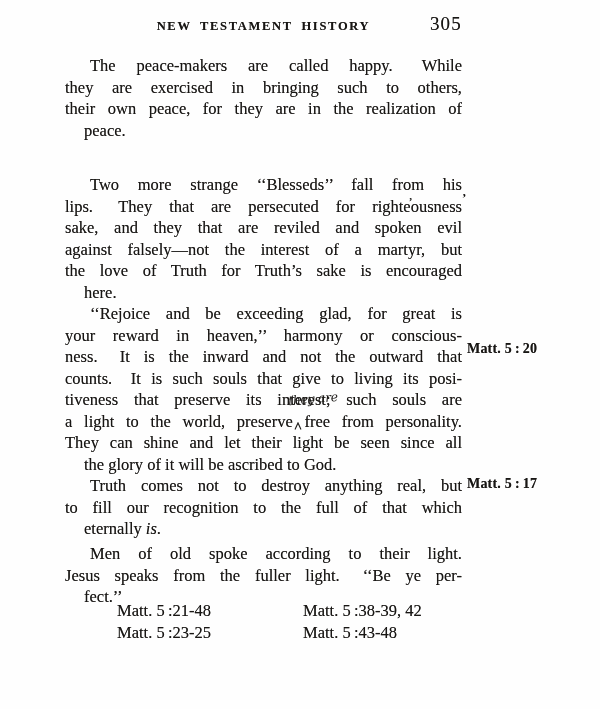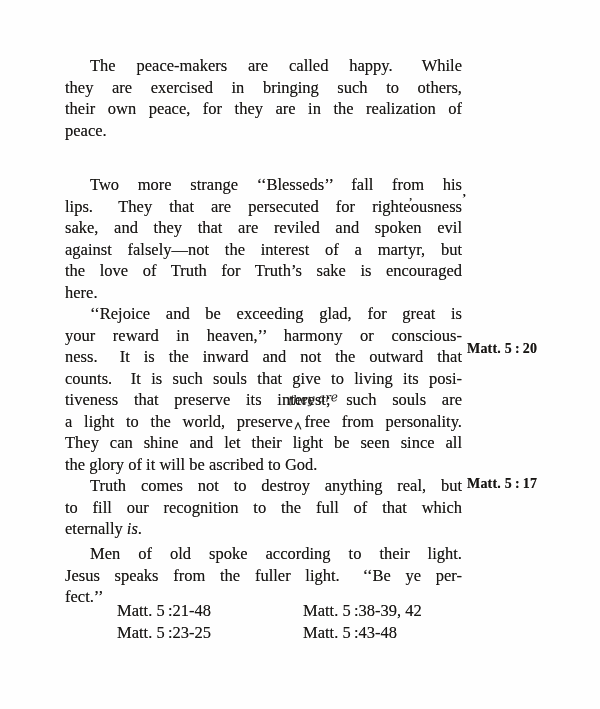--- a/index.html
+++ b/index.html
@@ -34,21 +34,21 @@
   .p2 { top: 174px; }
   .p3 { top: 303px; }
   .p4 { top: 475px; }
   .p5 { top: 543px; }
   .ln {
     font-size: 16.5px; line-height: 21.5px; height: 21.5px;
     text-align: justify; text-align-last: justify;
     white-space: normal;
   }
   .ln.first { text-indent: 25px; font-family: Liberation Serif, serif; }
-  .ln.last { text-align-last: left; }
+  .ln.last { text-align-last: left; margin-left: 19px; }
   .it { font-style: italic; }
   
   .note {
     position: absolute; left: 467px; width: 110px;
     font-size: 14px; font-weight: bold; letter-spacing: 0.2px;
     white-space: nowrap;
   }
   .n1 { top: 341px; }
   .n2 { top: 476px; }
   
@@ -81,20 +81,24 @@
     letter-spacing: -0.3px;
     text-shadow: none;
   }
   .hw-caret { position: absolute; left: 1px; top: -5px; }
 </style>
 </head>
 <body>
 
 <div class="page">
 
+  <header class="hdr">
+    <div class="title">NEW TESTAMENT HISTORY</div>
+    <div class="pageno">305</div>
+  </header>
 
   <div class="note n1">Matt. 5 : 20</div>
   <div class="note n2">Matt. 5 : 17</div>
 
   <section class="para p1">
     <div class="ln first">The peace-makers are called happy.  While</div>
     <div class="ln">they are exercised in bringing such to others,</div>
     <div class="ln">their own peace, for they are in the realization of</div>
     <div class="ln last">peace.</div>
   </section>

